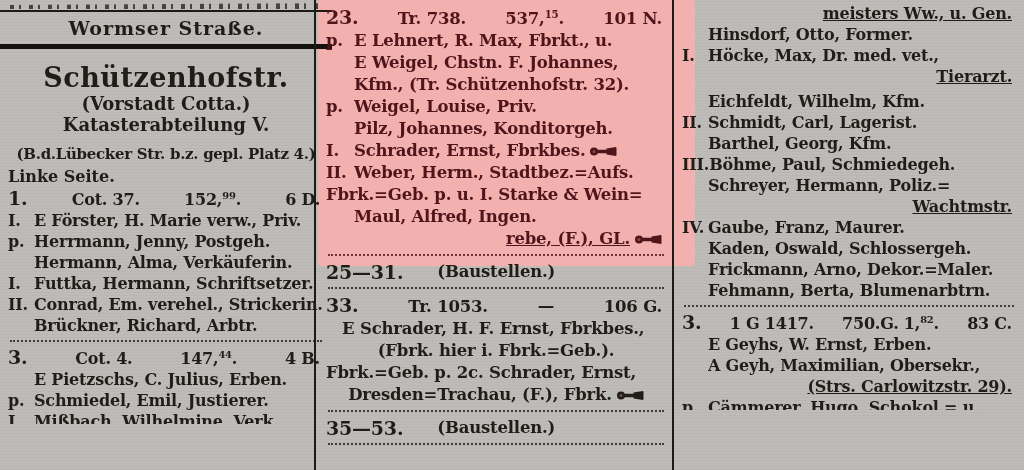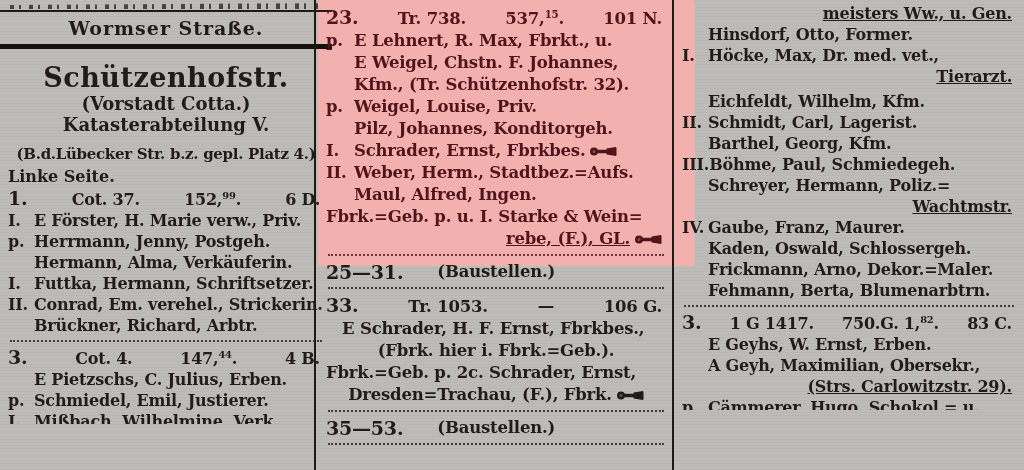--- a/index.html
+++ b/index.html
@@ -160,25 +160,25 @@
               <rect x="13" y="5.5" width="21" height="7" fill="currentColor"></rect>
               <path d="M33 3 L52 0 L52 18 L33 15 Z" fill="currentColor"></path>
               <rect x="50" y="1" width="3" height="16" fill="currentColor"></rect>
             </svg></span>
         </div>
         <div class="row">
           <span class="marker">II.</span>
           <span class="text">Weber, Herm., Stadtbez.=Aufs.</span>
         </div>
         <div class="row">
+          <span class="text">Fbrk.=Geb. p. u. I. Starke &amp; Wein=</span>
+        </div>
+        <div class="row">
           <span class="marker"></span>
           <span class="text">Maul, Alfred, Ingen.</span>
-        </div>
-        <div class="row">
-          <span class="text">Fbrk.=Geb. p. u. I. Starke &amp; Wein=</span>
         </div>
         <div class="row">
           <span class="text right">rebe, (F.), GL.<svg viewBox="0 0 54 18" width="27" height="9" class="phone-svg">
               <circle cx="8" cy="9" r="8" fill="currentColor"></circle>
               <circle cx="8" cy="9" r="3" fill="#f2b0ae" opacity=".35"></circle>
               <rect x="13" y="5.5" width="21" height="7" fill="currentColor"></rect>
               <path d="M33 3 L52 0 L52 18 L33 15 Z" fill="currentColor"></path>
               <rect x="50" y="1" width="3" height="16" fill="currentColor"></rect>
             </svg></span>
         </div>

